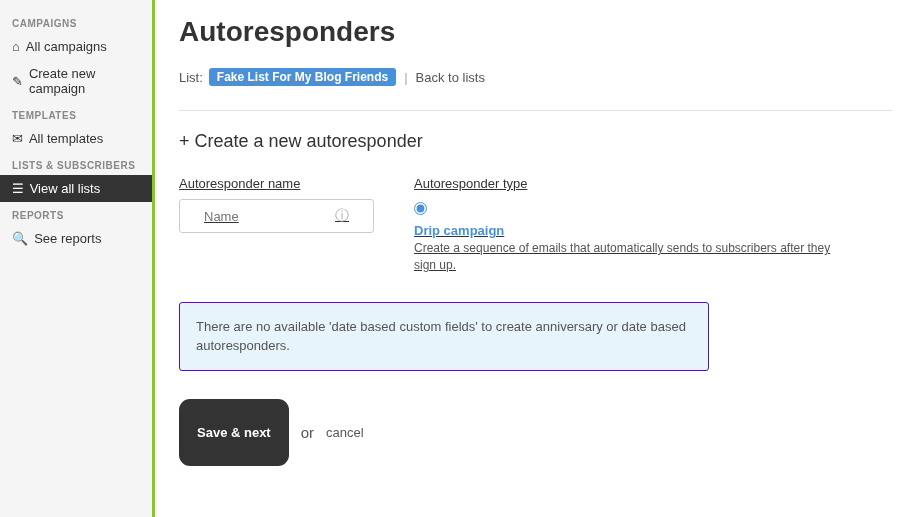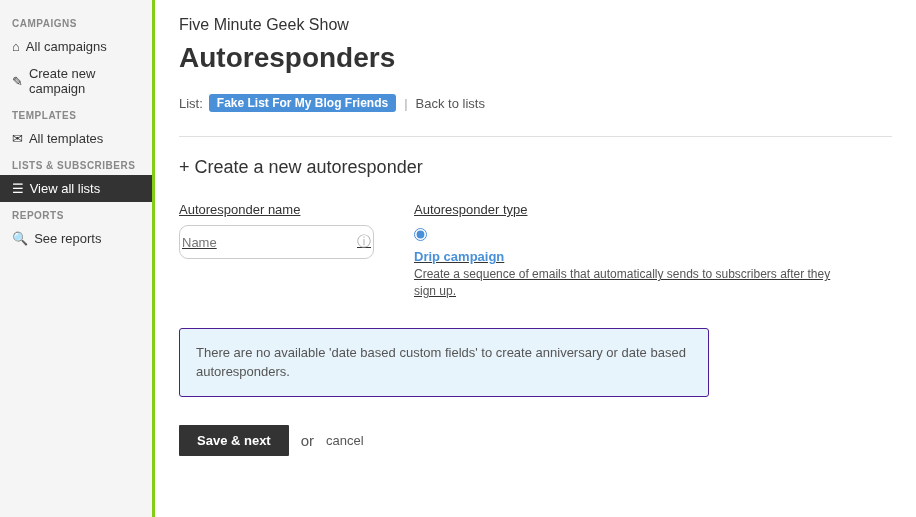--- a/index.html
+++ b/index.html
@@ -123,22 +123,22 @@
     .form-label {
       font-size: 13px;
       color: #333;
       margin-bottom: 8px;
       font-weight: normal;
     }
     .name-input {
       width: 195px;
       height: 34px;
       border: 1px solid #ccc;
-      border-radius: 9px;
-      padding: 6px 2px;
+      border-radius: 3px;
+      padding: 6px 24px;
       font-size: 13px;
       color: #999;
       outline: none;
       background: #fff;
       display: flex;
       align-items: center;
       gap: 6px;
       cursor: text;
     }
     .name-input input {
@@ -196,23 +196,23 @@
     .form-actions {
       display: flex;
       align-items: center;
       gap: 12px;
       margin-top: 28px;
     }
     .btn-save-next {
       background: #333;
       color: #fff;
       border: none;
-      padding: 8px 18px;
-      font-size: 13px;
-      border-radius: 1px;
+      padding: 26px 18px;
+      font-size: 13px;
+      border-radius: 11px;
       cursor: pointer;
       font-weight: bold;
     }
     .or-cancel {
       font-size: 15px;
       color: #555;
     }
     .cancel-link {
       color: #555;
       text-decoration: none;
@@ -246,21 +246,20 @@
   </div>
 
   <div class="sidebar-section-label">REPORTS</div>
   <div class="sidebar-item">
     <span class="icon">🔍</span>
     <span>See reports</span>
   </div>
 </div>
 
 <div id="main">
-  <div class="page-org-title">Five Minute Geek Show</div>
   <div class="page-title">Autoresponders</div>
 
   <div class="list-bar">
     <span class="list-bar-label">List:</span>
     <span class="list-badge">Fake List For My Blog Friends</span>
     <span class="list-bar-sep">|</span>
     <a class="list-bar-link">Back to lists</a>
   </div>
 
   <hr class="section-divider">

